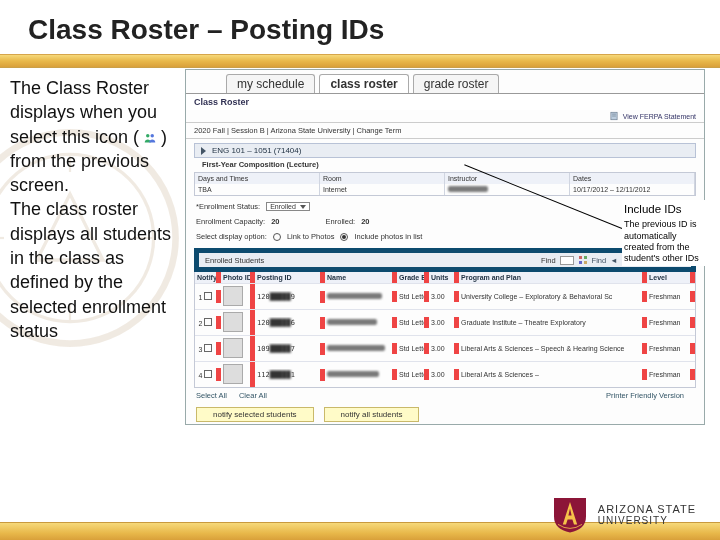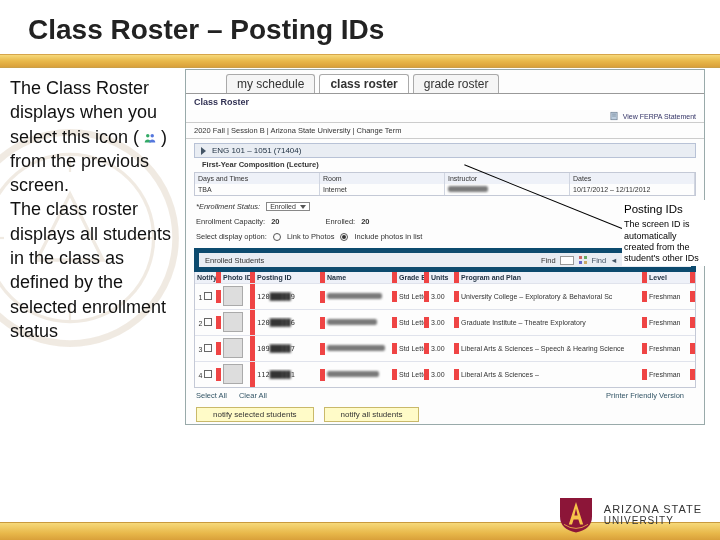--- a/index.html
+++ b/index.html
@@ -82,21 +82,21 @@
     margin: 4px 8px 2px 8px; padding: 2px 6px;
     font-size: 8px; color: #234;
   }
   .tri { width:0;height:0;border-top:4px solid transparent;border-bottom:4px solid transparent;border-left:5px solid #456; }
   .course-sub { padding: 0 16px; font-size: 7.5px; font-weight: bold; }
   .mini-table { margin: 3px 8px; border:1px solid #c4c9d6; font-size:7px; }
   .mini-table .hdr { display:flex; background:#eef1f8; }
   .mini-table .hdr div, .mini-table .row div { flex:1; padding:2px 3px; border-right:1px solid #d0d5e0; }
   .mini-table .row { display:flex; }
   .status-row, .option-row { padding:3px 10px; font-size:7.5px; display:flex; align-items:center; gap:6px; }
-  .field-label { color:#333;font-style:italic; }
+  .field-label { color:#333; }
   .select-box { border:1px solid #888; padding:0 3px; font-size:7px; background:#fff; display:inline-flex; align-items:center; gap:4px;}
   .select-box .dd { width:0;height:0;border-left:3px solid transparent;border-right:3px solid transparent;border-top:4px solid #555;}
   .strong-num { font-weight:bold; }
   .radio { width:8px;height:8px;border-radius:50%;border:1px solid #555;display:inline-block;vertical-align:-1px;}
   .radio.checked::after{content:"";display:block;width:4px;height:4px;background:#333;border-radius:50%;margin:1px;}
   .enrolled-bar {
     margin: 4px 8px 0 8px; padding:2px 6px;
     background:#e9edf3; border:5px solid #0c4a6e;
     display:flex; justify-content:space-between; align-items:center;
     font-size:7.5px;
@@ -145,21 +145,21 @@
   }
   .footer {
     position:absolute; left:0; bottom:0; width:100%;
   }
   .footer .band {
     height: 18px;
     background: linear-gradient(to bottom, #f6d97a 0%, #e8b84a 60%, #d9a03a 100%);
     border-top: 1px solid #c99a3e;
   }
   .asu-logo {
-    position:absolute; right:18px; bottom:6px;
+    position:absolute; right:24px; bottom:6px;
     display:flex; align-items:center; gap:8px;
   }
   .asu-shield { width:40px; height:40px; }
   .asu-text { text-align:left; }
   .asu-text .l1 { font-size:11px; letter-spacing:1px; color:#333;}
   .asu-text .l2 { font-size:10px; letter-spacing:1px; color:#333;}
 </style>
 </head>
 <body>
 
@@ -333,22 +333,22 @@
       <a>Printer Friendly Version</a>
     </div>
     <div class="action-buttons">
       <span class="btn">notify selected students</span>
       <span class="btn">notify all students</span>
     </div>
   </div>
 
   <div class="callout-line"></div>
   <div class="callout">
-    <div class="c-title">Posting IDs</div>
-    <div>The screen ID is automatically created from the student's other IDs</div>
+    <div class="c-title">Include IDs</div>
+    <div>The previous ID is automatically created from the student's other IDs</div>
   </div>
 
 </div>
 
 <div class="footer">
   <div class="band"></div>
   <div class="asu-logo">
     <svg class="asu-shield" viewBox="0 0 50 50">
       <path d="M5 5 H45 V28 Q45 44 25 48 Q5 44 5 28 Z" fill="#8c1538"></path>
       <path d="M25 10 L16 38 H20 L22 32 H28 L30 38 H34 Z M25 18 L27 27 H23 Z" fill="#f6c24a"></path>

